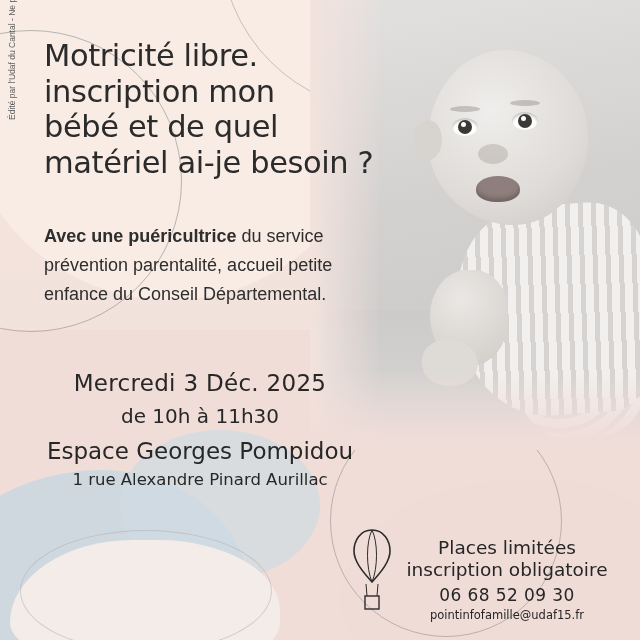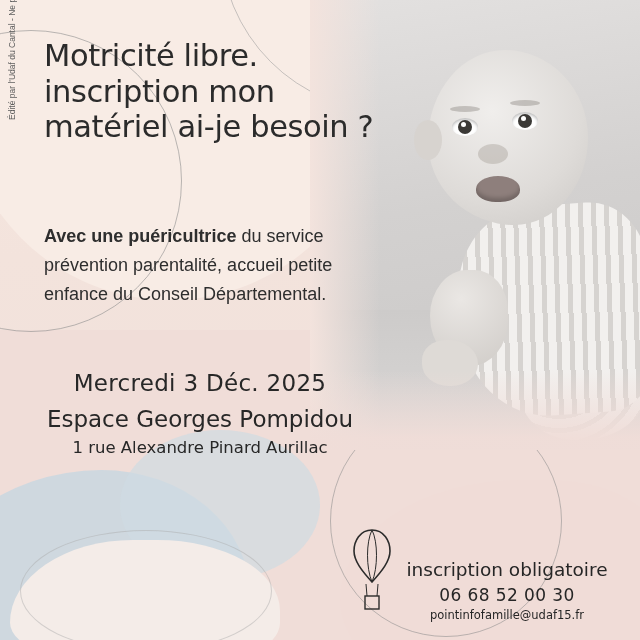--- a/index.html
+++ b/index.html
@@ -393,45 +393,48 @@
       </div>
     <div class="nose"></div>
     <div class="mouth"></div>
     <div class="photo-fade-left"></div>
     <div class="photo-fade-bottom"></div>
   </div>
 
   <div class="headline">
     <div>Motricité libre.</div>
     <div>inscription mon</div>
+    <div>bébé et de quel</div>
     <div>matériel ai-je besoin ?</div>
   </div>
 
   <div class="subtext">
     <span class="bold">Avec une  puéricultrice</span><span> du service prévention parentalité, accueil petite enfance du Conseil Départemental.</span>
   </div>
 
   <div class="when">
     <div class="l1">Mercredi 3 Déc. 2025</div>
+    <div class="l2">de 10h à 11h30</div>
     <div class="l3">Espace Georges Pompidou</div>
     <div class="l4">1 rue Alexandre Pinard Aurillac</div>
   </div>
 
   <div class="balloon">
     <svg width="48" height="92" viewBox="0 0 48 92">
       <path d="M24 2 C12 2 6 13 6 23 C6 33 14 43 24 54 C34 43 42 33 42 23 C42 13 36 2 24 2 Z" fill="none" stroke="#2b2b2b" stroke-width="1.6"></path>
       <path d="M24 2 C18 14 18 40 24 54" fill="none" stroke="#2b2b2b" stroke-width="1"></path>
       <path d="M24 2 C30 14 30 40 24 54" fill="none" stroke="#2b2b2b" stroke-width="1"></path>
       <line x1="18" y1="56" x2="19" y2="68" stroke="#2b2b2b" stroke-width="1"></line>
       <line x1="30" y1="56" x2="29" y2="68" stroke="#2b2b2b" stroke-width="1"></line>
       <rect x="17" y="68" width="14" height="13" fill="none" stroke="#2b2b2b" stroke-width="1.4"></rect>
     </svg>
   </div>
 
   <div class="places">
+    <div class="p1">Places limitées</div>
     <div class="p1">inscription obligatoire</div>
-    <div class="p2">06 68 52 00 30</div>
+    <div class="p2">06 68 52 09 30</div>
     <div class="p3">pointinfofamille@udaf15.fr</div>
   </div>
 
   <div class="credits">Édité par l'Udaf du Cantal - Ne pas jeter sur la voie publique - Conception P. BLANC-LAGRIFFOUL -  Photo CanvaPro</div>
 
 </div>
 
 </body></html>

